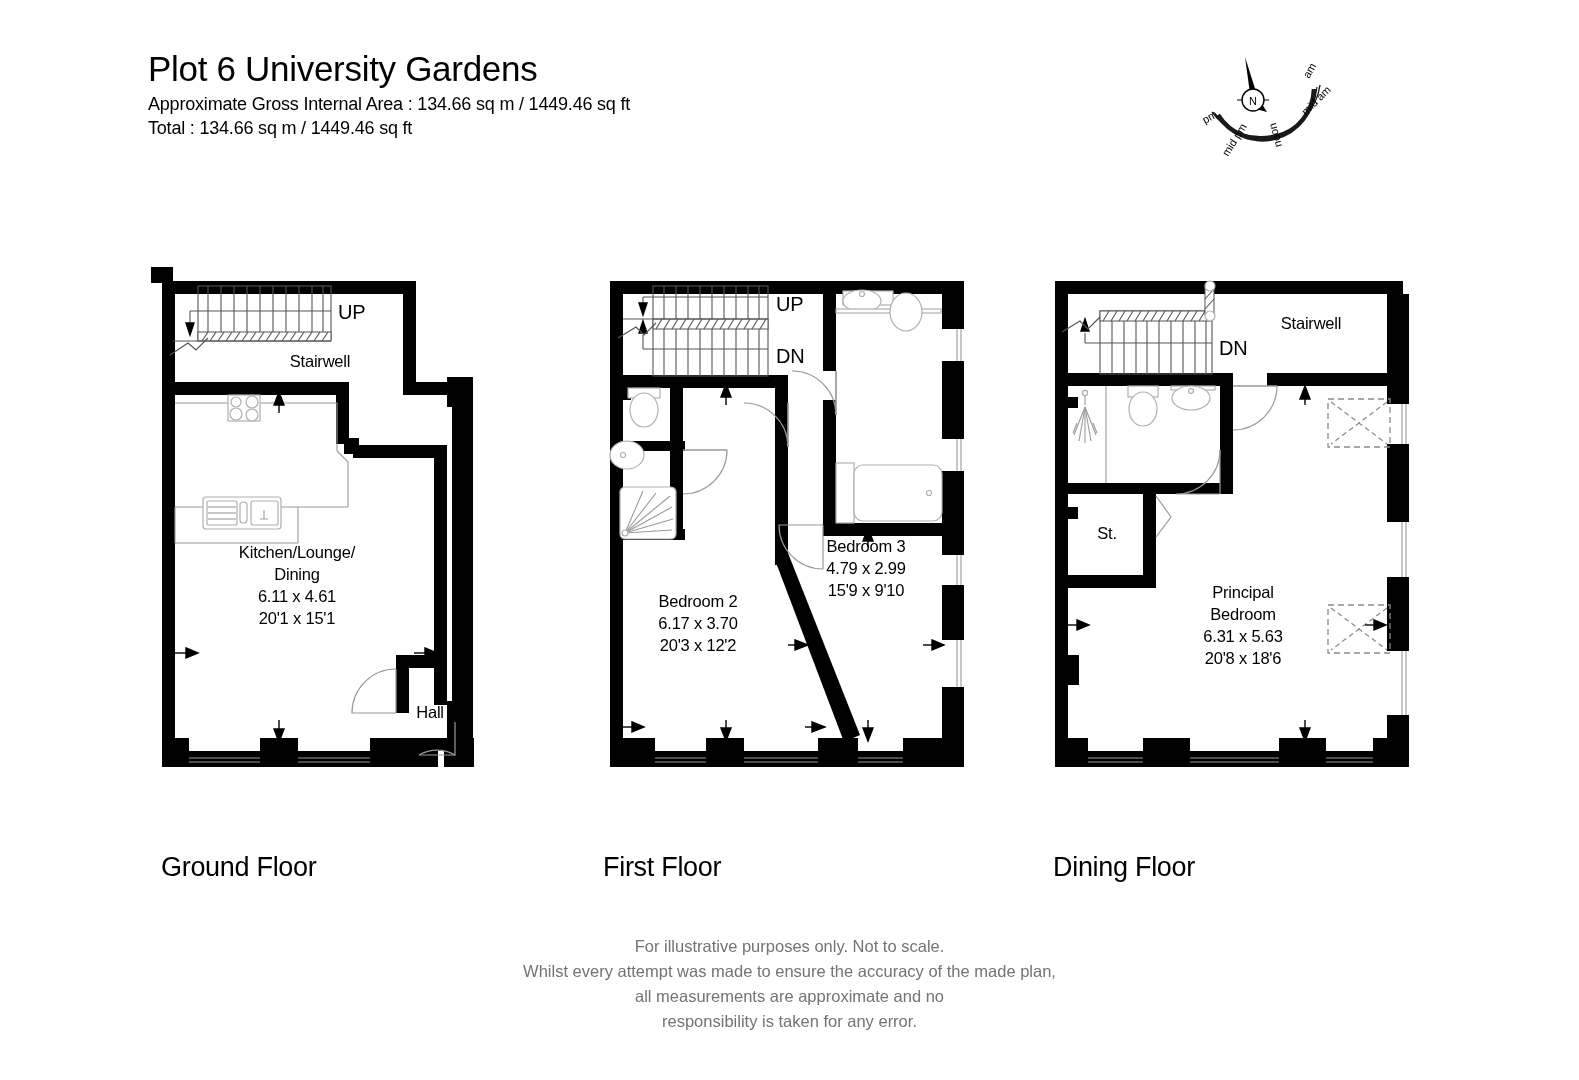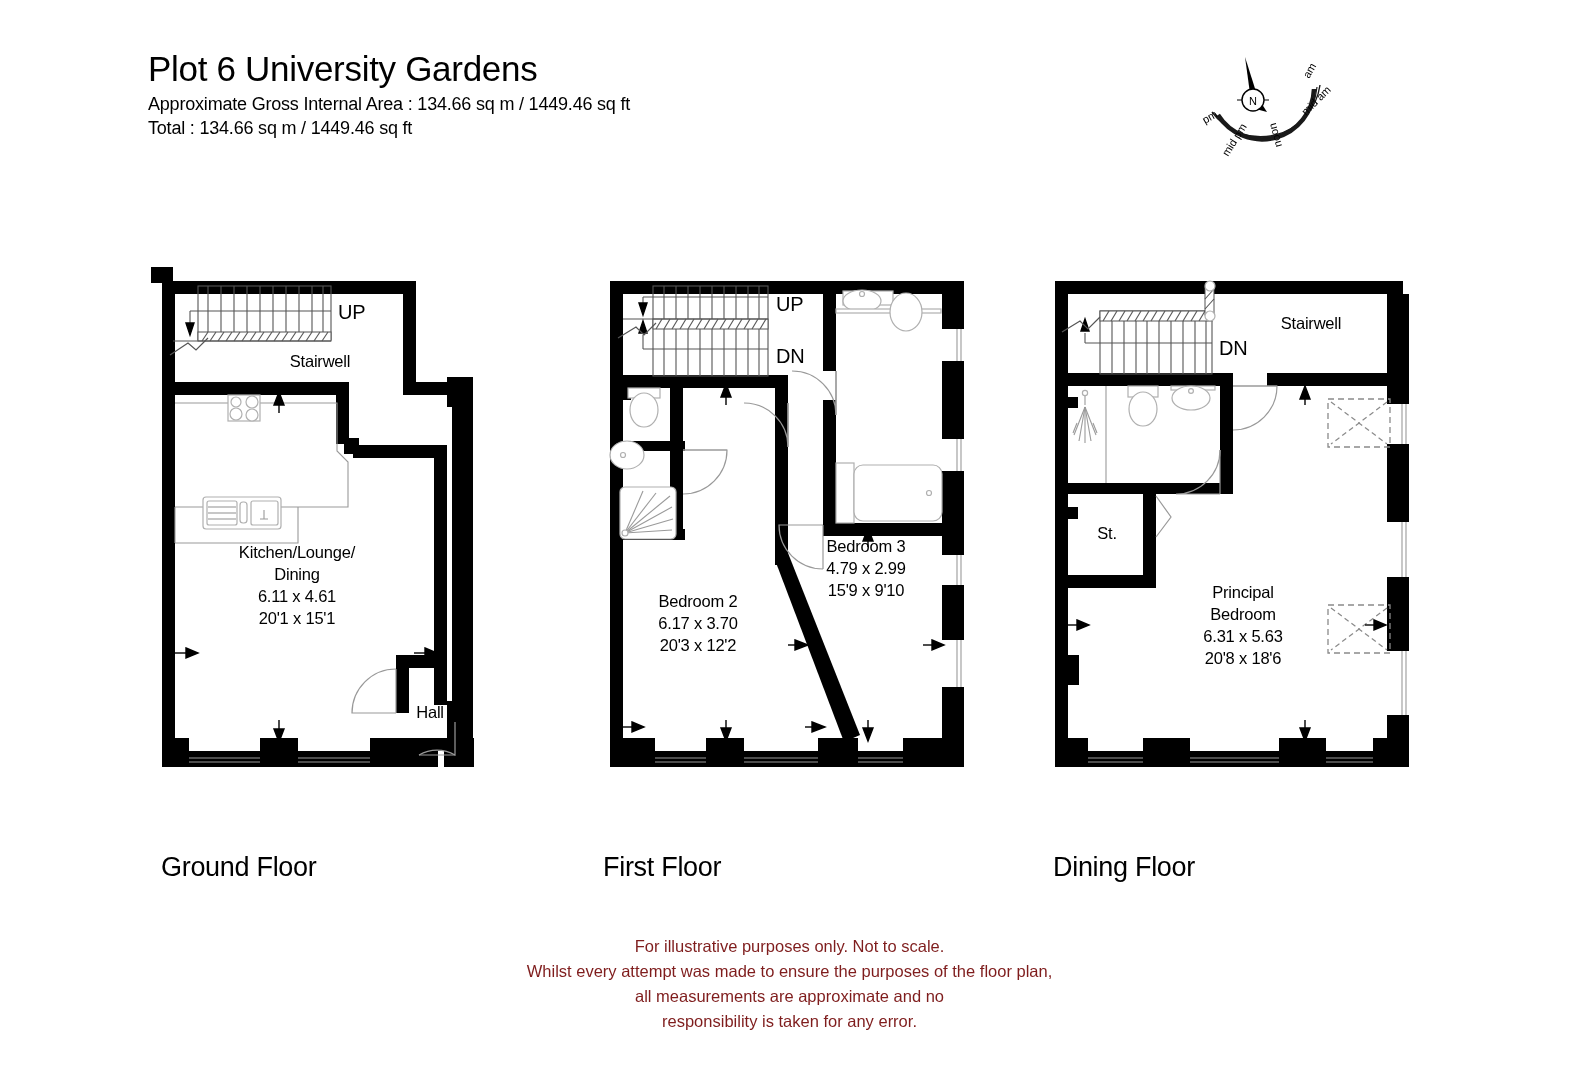--- a/index.html
+++ b/index.html
@@ -64,21 +64,21 @@
   #cap-second { left: 1053px; }
 
   #footer {
     position: absolute;
     left: 0;
     top: 934px;
     width: 1579px;
     text-align: center;
     font-size: 16.5px;
     line-height: 1.52;
-    color: #7f1d1d;
+    color: #737373;
   }
   .footer-line { display: block; }
 
   svg { display: block; overflow: visible; }
   .wall { fill: #000000; }
   .thin { fill: none; stroke: #9a9a9a; stroke-width: 1.1; }
   .thin-dk { fill: none; stroke: #555; stroke-width: 1.1; }
   .fixture { fill: #ffffff; stroke: #b0b0b0; stroke-width: 1.2; }
   .door { fill: none; stroke: #999999; stroke-width: 1.2; }
   .arrow { fill: #000; stroke: #000; stroke-width: 1.4; }
@@ -585,16 +585,16 @@
   </g>
 </svg>
 </div>
 
 <div class="floor-caption" id="cap-ground">Ground Floor</div>
 <div class="floor-caption" id="cap-first">First Floor</div>
 <div class="floor-caption" id="cap-second">Dining Floor</div>
 
 <div id="footer">
   <span class="footer-line">For illustrative purposes only. Not to scale.</span>
-  <span class="footer-line">Whilst every attempt was made to ensure the purposes of the floor plan,</span>
+  <span class="footer-line">Whilst every attempt was made to ensure the accuracy of the made plan,</span>
   <span class="footer-line">all measurements are approximate and no</span>
   <span class="footer-line">responsibility is taken for any error.</span>
 </div>
 
 </body></html>

